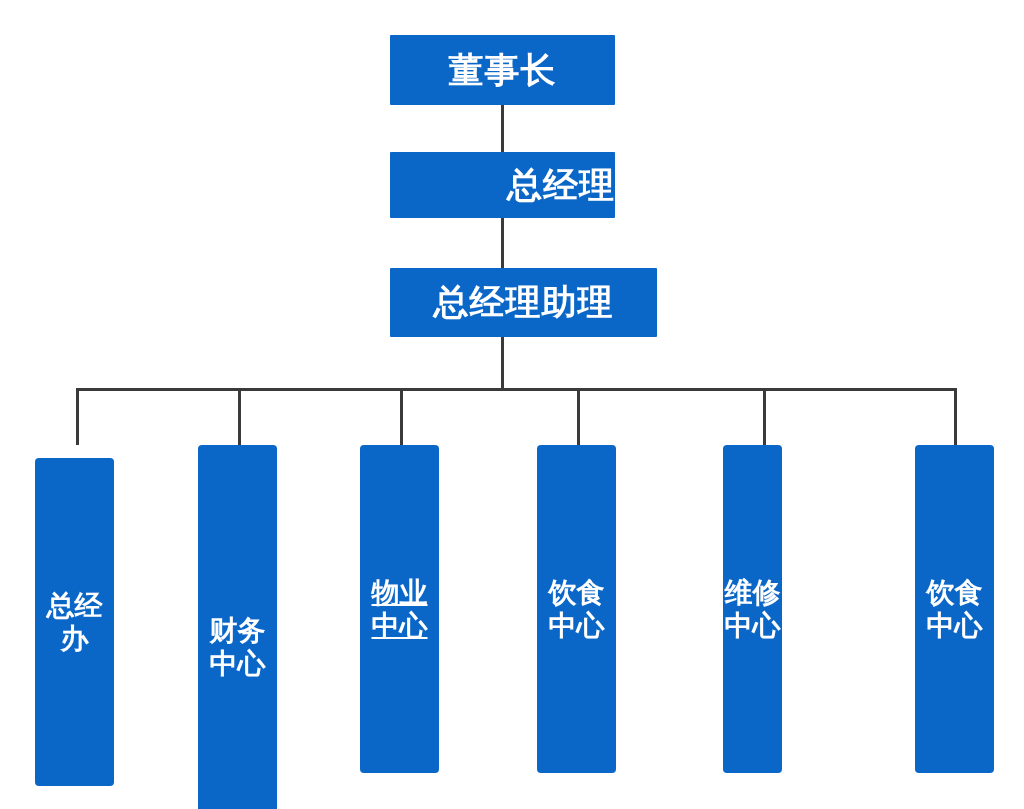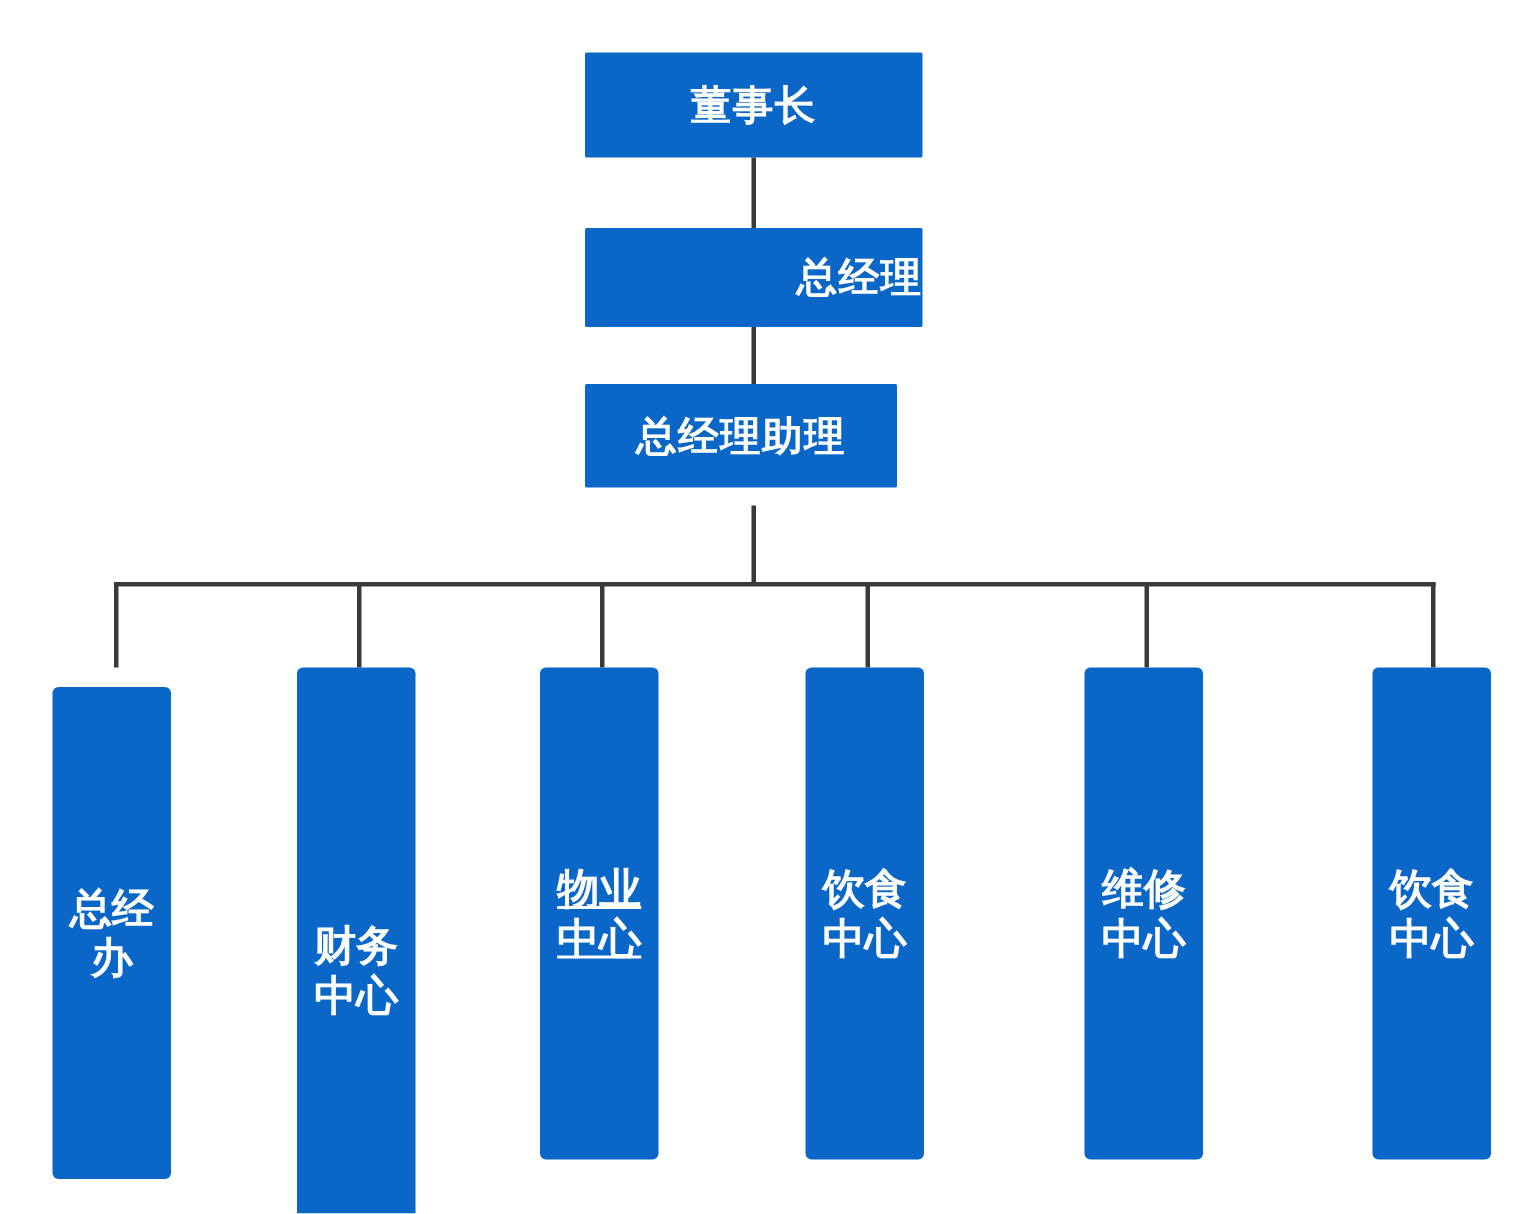--- a/index.html
+++ b/index.html
@@ -25,21 +25,21 @@
     background: #0a66c7;
     color: #ffffff;
     font-weight: bold;
     display: flex;
     align-items: center;
     justify-content: center;
     box-sizing: border-box;
     letter-spacing: 1px;
   }
   .node.top-node {
-    font-size: 27px;
+    font-size: 35px;
     border-radius: 1px;
   }
   .node.leaf-node {
     border-radius: 4px;
     font-size: 28px;
     line-height: 1.18;
     letter-spacing: 0;
   }
   .leaf-label {
     display: block;
@@ -67,21 +67,21 @@
   </div>
 
   <div class="conn v" style="left:501px; top:105px; height:47px;"></div>
 
   <div class="node top-node" style="left:390px; top:152px; width:225px; height:66px;justify-content:flex-end;">
     <span>总经理</span>
   </div>
 
   <div class="conn v" style="left:501px; top:218px; height:50px;"></div>
 
-  <div class="node top-node" style="left:390px; top:256px; width:208px; height:69px;">
+  <div class="node top-node" style="left:390px; top:268px; width:267px; height:69px;">
     <span>总经理助理</span>
   </div>
 
   <div class="conn v" style="left:501px; top:337px; height:52px;"></div>
 
   <div class="conn h" style="left:76px; top:388px; width:881px;"></div>
 
   <div class="conn v" style="left:76px;  top:388px; height:57px;"></div>
   <div class="conn v" style="left:238px; top:388px; height:57px;"></div>
   <div class="conn v" style="left:400px; top:388px; height:57px;"></div>
@@ -98,21 +98,21 @@
   </div>
 
   <div class="node leaf-node" style="left:360px; top:445px; width:79px; height:328px;text-decoration:underline;">
     <span class="leaf-label">物业中心</span>
   </div>
 
   <div class="node leaf-node" style="left:537px; top:445px; width:79px; height:328px;">
     <span class="leaf-label">饮食中心</span>
   </div>
 
-  <div class="node leaf-node" style="left:723px; top:445px; width:79px; height:328px;justify-content:flex-end;">
+  <div class="node leaf-node" style="left:723px; top:445px; width:59px; height:328px;justify-content:flex-end;">
     <span class="leaf-label">维修中心</span>
   </div>
 
   <div class="node leaf-node" style="left:915px; top:445px; width:79px; height:328px;align-items:center;">
     <span class="leaf-label">饮食中心</span>
   </div>
 
 </div>
 
 </body></html>

